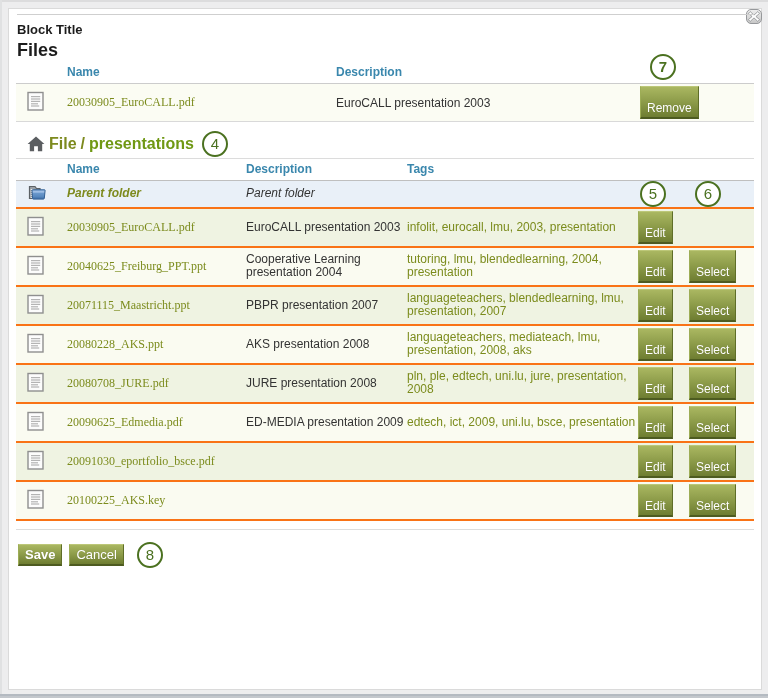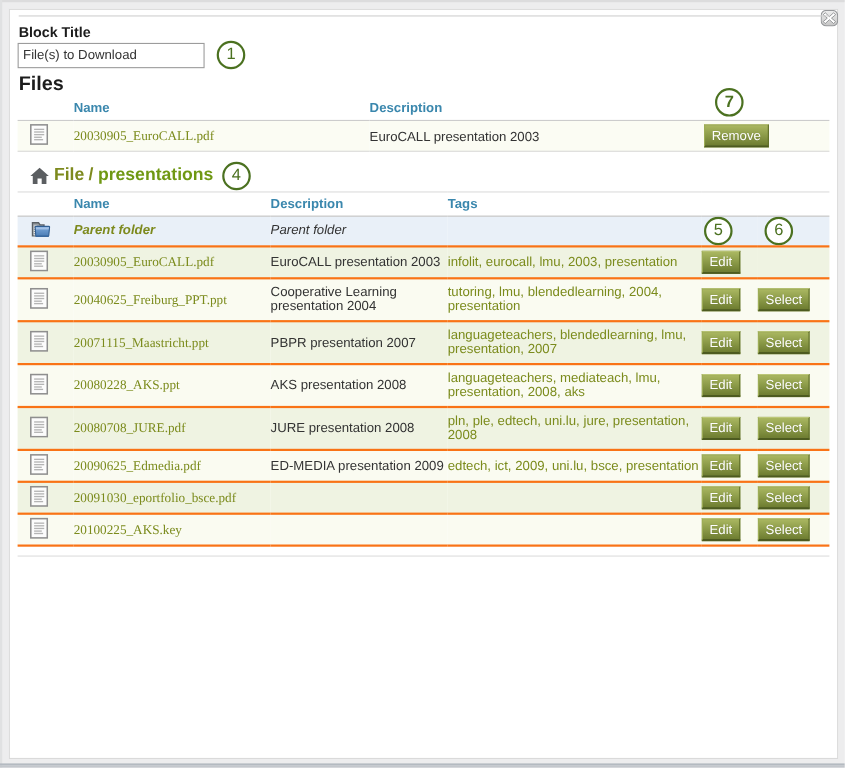--- a/index.html
+++ b/index.html
@@ -63,21 +63,21 @@
 .files-table .callout { position:absolute; left:10px; top:-6px; }
 
 a.green-link { color:#7b8b1c; text-decoration:none;font-family:Liberation Serif, serif; }
 .desc-text { color:#333; }
 
 
 .btn {
   display:inline-block; font-family:inherit; font-size:12px; color:#fff;
   background:linear-gradient(#aab761,#8b9a48 52%,#6e7d31);
   border:1px solid #9dad56; border-top-color:#bcc778; border-bottom:2px solid #4d5b20; border-right-color:#5f6e28;
-  padding:2px 6px 2px; cursor:pointer; line-height:14px;
+  padding:14px 6px 2px; cursor:pointer; line-height:14px;
   text-shadow:0 0 1px rgba(0,0,0,0.15);
 }
 .btn-bold { font-weight:bold; }
 
 
 .tabbar {
   margin:9px -7px 0; height:25px;
   background:linear-gradient(#fdfdfd,#dbdbdb);
   border-top:1px solid #cecece; border-bottom:1px solid #bdbdbd;
   display:flex; align-items:center; padding-left:19px;
@@ -166,24 +166,20 @@
         </linearGradient>
       </defs>
       <rect x="0.5" y="0.5" width="15" height="14" rx="4.5" fill="url(#gcb)" stroke="#96989b"></rect>
       <path d="M4.2 2.6 L8 6.1 L11.8 2.6 L13.6 4.4 L9.9 7.5 L13.6 10.6 L11.8 12.4 L8 8.9 L4.2 12.4 L2.4 10.6 L6.1 7.5 L2.4 4.4 Z" fill="#ffffff" stroke="#7e8184" stroke-width="0.7"></path>
     </svg>
   </button>
   <div class="inner">
     <hr class="title-rule">
 
     <div class="fld-label">Block Title</div>
-    <div class="row-flex blocktitle-row">
-      <input class="blocktitle-input" type="text" value="File(s) to Download" style="">
-      <span class="callout">1</span>
-    </div>
 
     <div class="files-heading">Files</div>
 
     <table class="files-table">
       <colgroup>
           <col class="col-icon">
           <col class="col-name">
           <col>
           <col class="col-action">
         </colgroup>
@@ -440,17 +436,22 @@
               <button class="btn edit-btn">Edit</button>
             </td>
         <td class="cell-action">
               <button class="btn select-btn">Select</button>
             </td>
       </tr>
     </tbody>
       </table>
     <hr class="table-end-rule">
 
+    <div class="footer">
+      <button class="btn btn-bold save-btn">Save</button>
+      <button class="btn cancel-btn">Cancel</button>
+      <span class="callout">8</span>
+    </div>
   </div>
 </div>
 
 <div class="frame-bottom1"></div>
 <div class="frame-bottom2"></div>
 
 </body></html>

